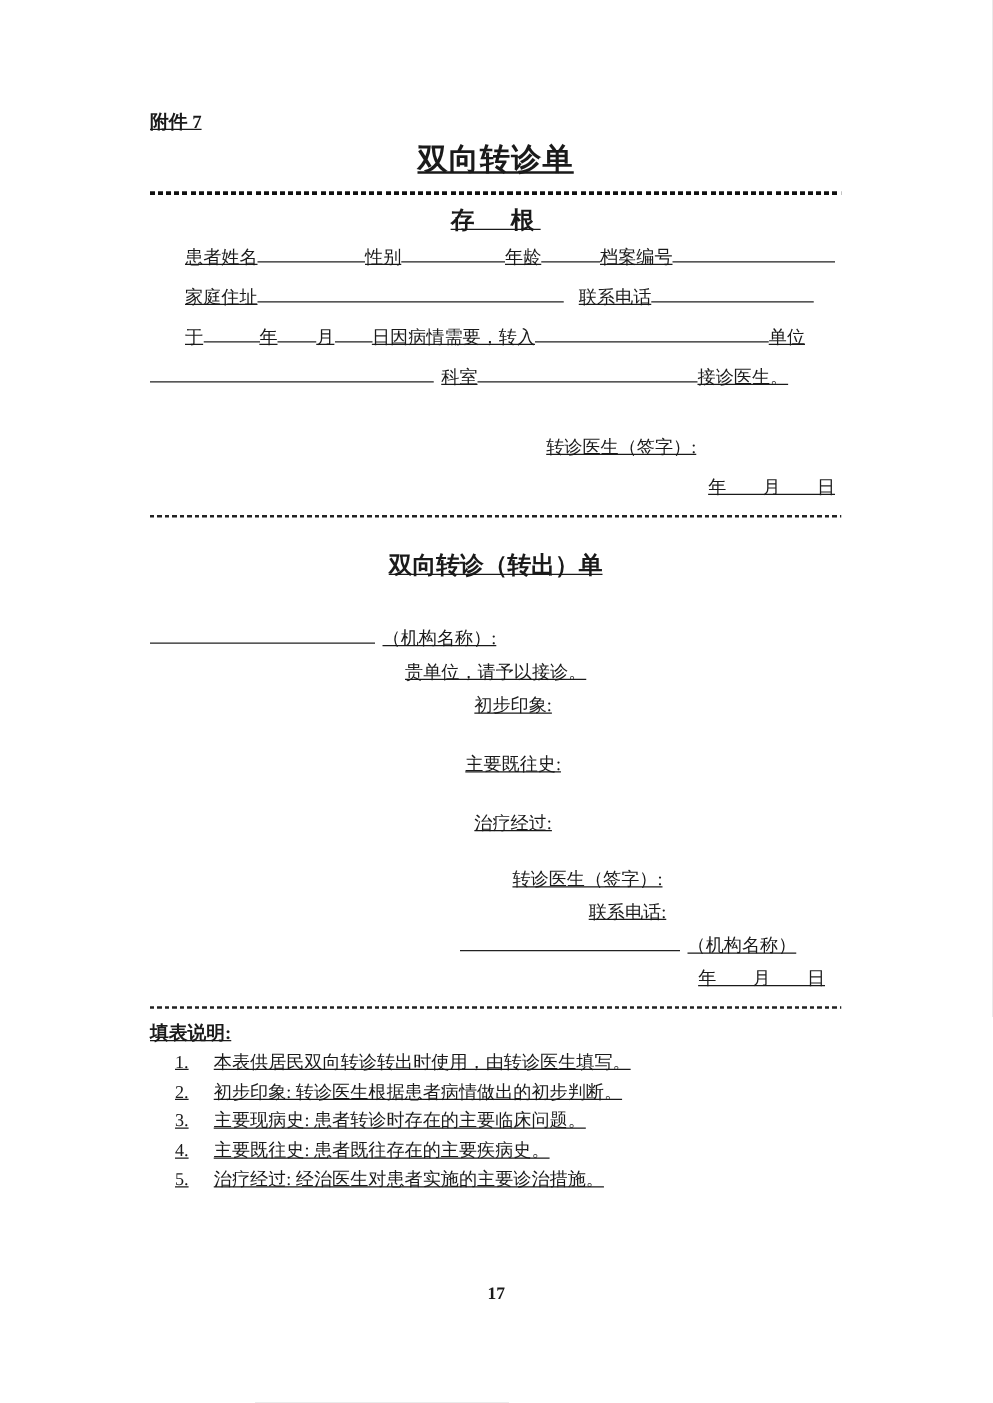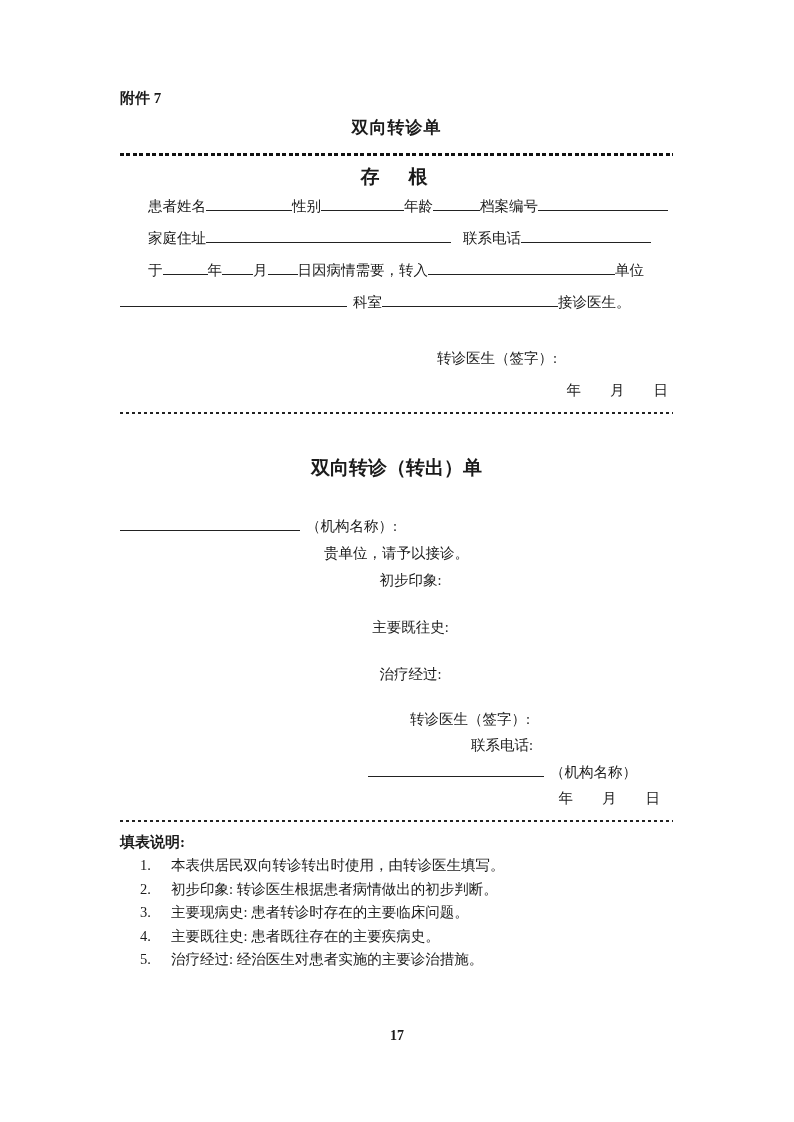--- a/index.html
+++ b/index.html
@@ -6,25 +6,25 @@
   .page {
     position:relative;
     width:794px; height:1122px;
     margin:0 auto;
     background:#ffffff;
     color:#1a1a1a;
     font-family:"Liberation Serif","DejaVu Serif",serif;
     font-size:14.5px;
     overflow:hidden;
   }
-  .content { position:absolute; left:120px; top:0; width:553px; padding-top:88px; }
+  .content { position:absolute; left:120px; top:0; width:553px; padding-top:88px;text-decoration:underline; }
 
   .attachment { font-weight:bold; font-size:15px; line-height:20px; }
 
-  .doc-title { margin-top:6px; text-align:center; font-weight:bold; font-size:17px; letter-spacing:1px; line-height:28px; }
+  .doc-title { margin-top:6px; text-align:center; font-weight:bold; font-size:24px; letter-spacing:1px; line-height:28px; }
 
   .dash { height:2px; background:repeating-linear-gradient(90deg,#222 0 3.5px,transparent 3.5px 6px); }
   .dash.bold { height:3px; background:repeating-linear-gradient(90deg,#111 0 4px,transparent 4px 6.5px); }
   .dash.top { margin-top:11px; }
   .dash.mid { margin-top:6px; }
   .dash.bot { margin-top:10px; }
 
   .sub-heading { margin-top:8px; text-align:center; font-weight:bold; font-size:19px; letter-spacing:5px; line-height:26px; }
 
   .r { line-height:32px; white-space:nowrap; }
@@ -34,21 +34,21 @@
   .mt20 { margin-top:20px; }
 
   .blank { display:inline-block; border-bottom:1px solid #222; height:13px; vertical-align:baseline; }
   .gap { display:inline-block; width:12px; }
 
   .right { text-align:right; white-space:nowrap; }
 
   .sig1-doctor { margin-top:24px; line-height:32px; padding-right:116px; }
   .sig1-date   { line-height:32px; padding-right:5px; }
 
-  .out-title { margin-top:40px; text-align:center; font-weight:bold; font-size:19px; line-height:28px; }
+  .out-title { margin-top:25px; text-align:center; font-weight:bold; font-size:19px; line-height:28px; }
   .org-row { margin-top:30px; line-height:28px; }
 
   .sig2-doctor { margin-top:18px; line-height:26px; padding-right:143px; }
   .sig2-phone  { line-height:26px; padding-right:140px; }
   .sig2-org    { line-height:28px; padding-right:36px; }
   .sig2-date   { line-height:24px; padding-right:13px; }
 
   .notes-heading { margin-top:8px; font-weight:bold; font-size:15px; line-height:24px; }
   .note { display:flex; line-height:23.5px; padding-left:20px; }
   .note .num { flex:none; width:31px; }

